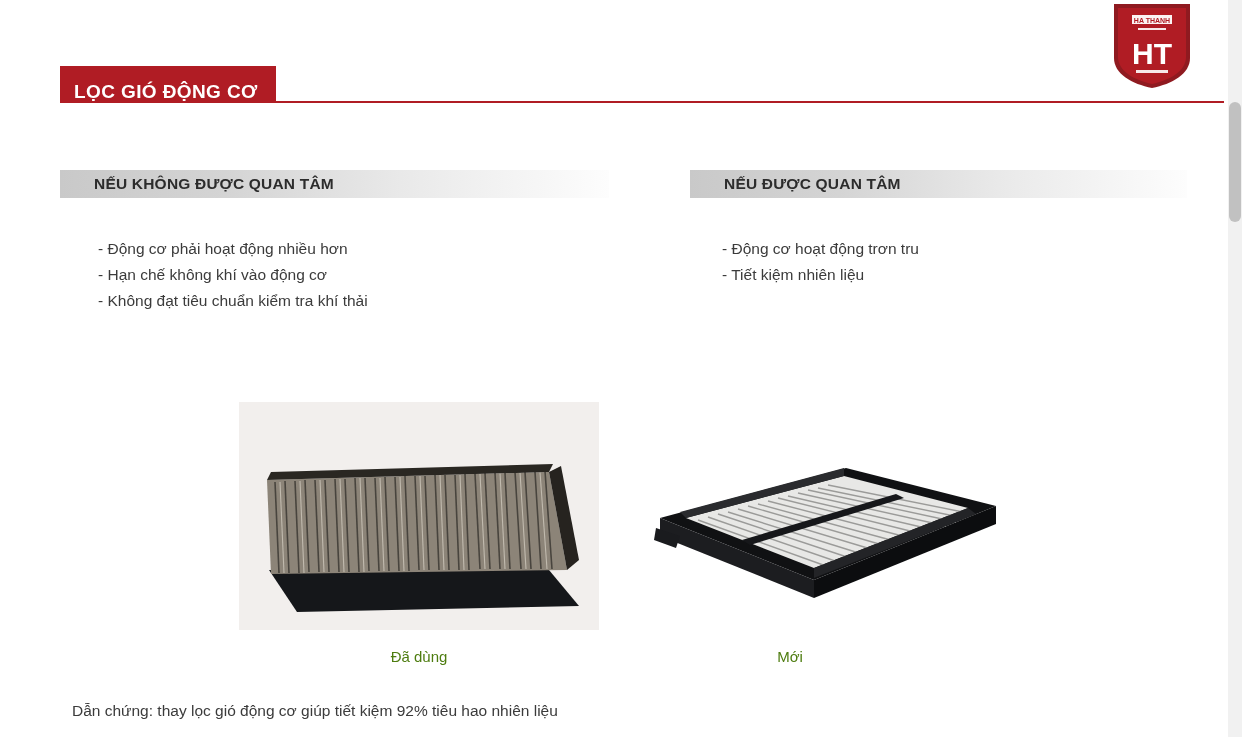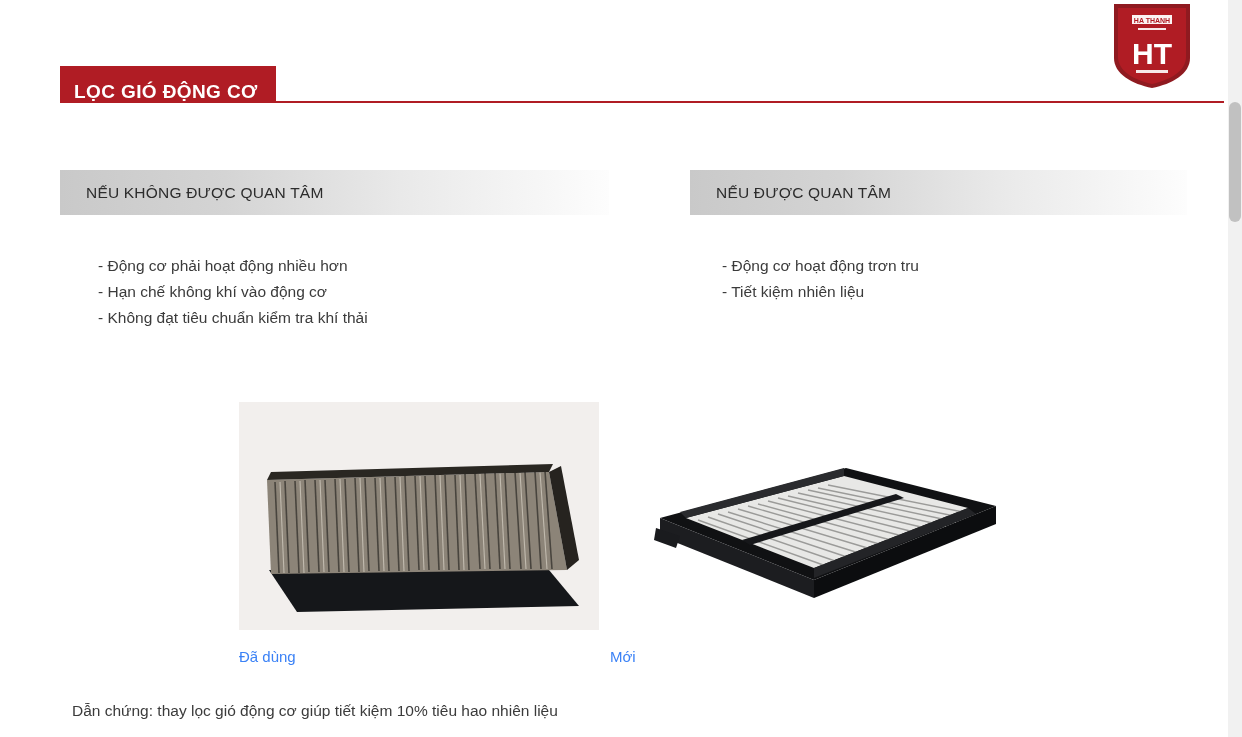--- a/index.html
+++ b/index.html
@@ -68,26 +68,26 @@
 
   
   .col {
     position: absolute;
     top: 170px;
   }
   .col-left { left: 60px; width: 549px; }
   .col-right { left: 690px; width: 497px; }
 
   .col-head {
-    height: 45px;
+    height: 28px;
     display: flex;
     align-items: center;
-    padding-left: 26px;
+    padding-left: 34px;
     font-size: 15.5px;
-    font-weight: normal;
+    font-weight: bold;
     color: #2c2c2c;
     letter-spacing: 0.2px;
   }
   .col-left .col-head {
     background: linear-gradient(to right, #c9c9c9 0%, #d4d4d4 30%, #e9e9e9 62%, #fdfdfd 100%);
   }
   .col-right .col-head {
     background: linear-gradient(to right, #c9c9c9 0%, #d4d4d4 30%, #e9e9e9 62%, #fdfdfd 100%);
   }
   .col-list {
@@ -120,22 +120,22 @@
   .photo-new {
     left: 640px;
     top: 402px;
     width: 360px;
     height: 228px;
     background: #ffffff;
   }
   .caption {
     position: absolute;
     font-size: 15px;
-    color: #3b82f6;
-    text-align: left;
+    color: #4d7c0f;
+    text-align: center;
     width: 360px;
   }
   .cap-used { left: 239px; top: 648px; }
   .cap-new { left: 610px; top: 648px; }
 
   
   .footnote {
     position: absolute;
     left: 72px;
     top: 702px;
@@ -294,19 +294,19 @@
 
         <path d="M40 86 L198 44 L198 36 L34 80 Z" fill="#2a2b2e"></path>
         <path d="M322 76 L168 136 L168 146 L330 82 Z" fill="#232427"></path>
 
         <path d="M10 96 L34 104 L30 116 L8 108 Z" fill="#1a1b1e"></path>
       </g>
     </svg>
   </div>
   <div class="caption cap-new">Mới</div>
 
-  <div class="footnote">Dẫn chứng: thay lọc gió động cơ giúp tiết kiệm 10% tiêu hao nhiên liệu</div>
+  <div class="footnote">Dẫn chứng: thay lọc gió động cơ giúp tiết kiệm 92% tiêu hao nhiên liệu</div>
 
   <div class="scrollbar-track">
     <div class="scrollbar-thumb"></div>
   </div>
 
 </div>
 
 </body></html>

